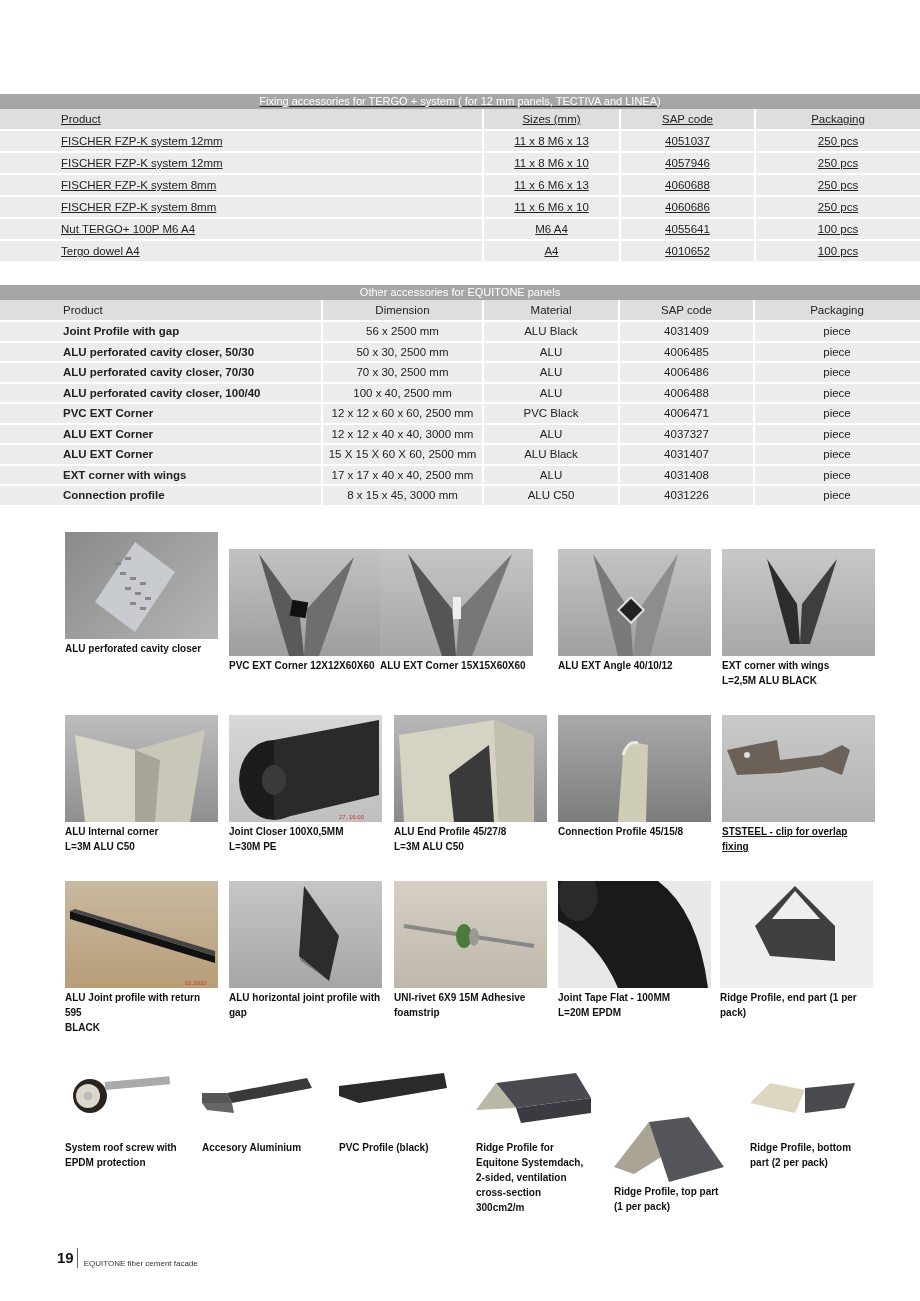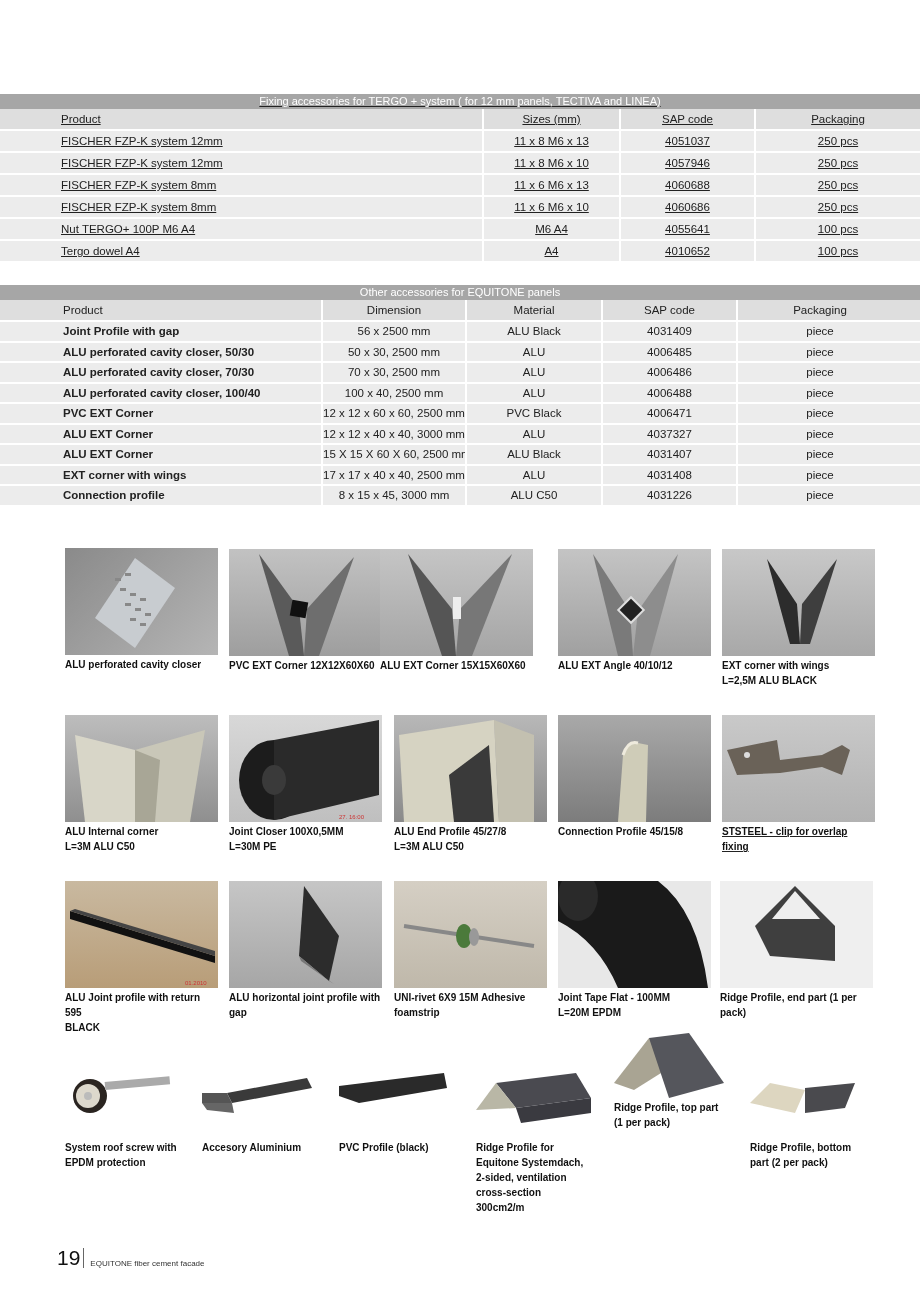--- a/index.html
+++ b/index.html
@@ -8,33 +8,33 @@
   .band{height:15px;background:#a6a6a6;color:#fff;font-size:11px;line-height:15px;text-align:center;}
   .row{display:flex;height:20px;line-height:20px;font-size:11.5px;border-bottom:2px solid #fff;background:#ececec;}
   .row.head{background:#dedede;}
   .row .c{box-sizing:border-box;border-left:2px solid #fff;text-align:center;white-space:nowrap;overflow:hidden;}
   .row .c.first{border-left:none;text-align:left;}
   .t1 .c0{width:482px;padding-left:61px;}
   .t1 .c1{width:137px;}
   .t1 .c2{width:135px;}
   .t1 .c3{width:166px;}
   .t2 .c0{width:321px;padding-left:63px;}
-  .t2 .c1{width:144px;}
+  .t2 .c1{width:161px;}
   .t2 .c2{width:136px;}
   .t2 .c3{width:135px;}
   .t2 .c4{width:166px;}
   .t2 .row{height:18.5px;line-height:18.5px;}
   .head .c{font-weight:normal;}
   .t2 .row.body .c.first{font-weight:bold;}
   .tile{position:absolute;width:153px;}
   .ph{width:153px;height:107px;background:#b9b9b9;position:relative;overflow:hidden;}
   .cap{font-size:10px;font-weight:bold;line-height:15px;margin-top:2px;color:#111;}
   .prodimg{height:70px;position:relative;}
   .footer{position:absolute;left:57px;top:1247px;display:flex;align-items:flex-end;}
-  .pgnum{font-size:21px;font-weight:normal;line-height:22px;color:#111;}
+  .pgnum{font-size:15px;font-weight:bold;line-height:22px;color:#111;}
   .pgbar{width:1px;height:20px;background:#666;margin:0 6px 1px 3px;}
   .pgtxt{font-size:8px;color:#333;line-height:10px;margin-bottom:0;}
 </style>
 </head>
 <body>
 
 <div class="tbl t1" style="top:94px;text-decoration:underline;">
   <div class="band">Fixing accessories for TERGO +  system ( for 12 mm panels, TECTIVA and LINEA)</div>
   <div class="row head">
     <div class="c first c0">Product</div>
@@ -147,21 +147,21 @@
   </div>
   <div class="row body">
     <div class="c first c0">Connection profile</div>
     <div class="c c1">8 x 15 x 45, 3000 mm</div>
     <div class="c c2">ALU C50</div>
     <div class="c c3">4031226</div>
     <div class="c c4">piece</div>
   </div>
 </div>
 
-<div class="tile" style="left:65px;top:548px;">
+<div class="tile" style="left:65px;top:532px;">
   <div class="ph" style="background:linear-gradient(135deg,#8a8a8a,#b5b5b5);">
     <svg width="153" height="107">
         <polygon points="30,70 70,10 110,40 70,100" fill="#c8ccd0"></polygon>
         <g fill="#888">
       <rect x="55" y="40" width="6" height="3"></rect>
           <rect x="65" y="45" width="6" height="3"></rect>
           <rect x="75" y="50" width="6" height="3"></rect>
           <rect x="60" y="55" width="6" height="3"></rect>
           <rect x="70" y="60" width="6" height="3"></rect>
           <rect x="80" y="65" width="6" height="3"></rect>
@@ -402,21 +402,21 @@
       </svg>
   </div>
   <div class="cap">
       <div>Ridge Profile for</div>
       <div>Equitone Systemdach,</div>
       <div>2-sided, ventilation</div>
       <div>cross-section</div>
       <div>300cm2/m</div>
     </div>
 </div>
-<div class="tile" style="left:614px;top:1028px;width:125px;">
+<div class="tile" style="left:614px;top:1112px;width:125px;">
   <div class="prodimg">
     <svg width="125" height="70">
         <polygon points="0,55 35,10 55,40 20,62" fill="#a9a493"></polygon>
         <polygon points="35,10 75,5 110,55 55,70" fill="#55565c"></polygon>
       </svg>
   </div>
   <div class="cap">
       <div>Ridge Profile, top part</div>
       <div>(1 per pack)</div>
     </div>

